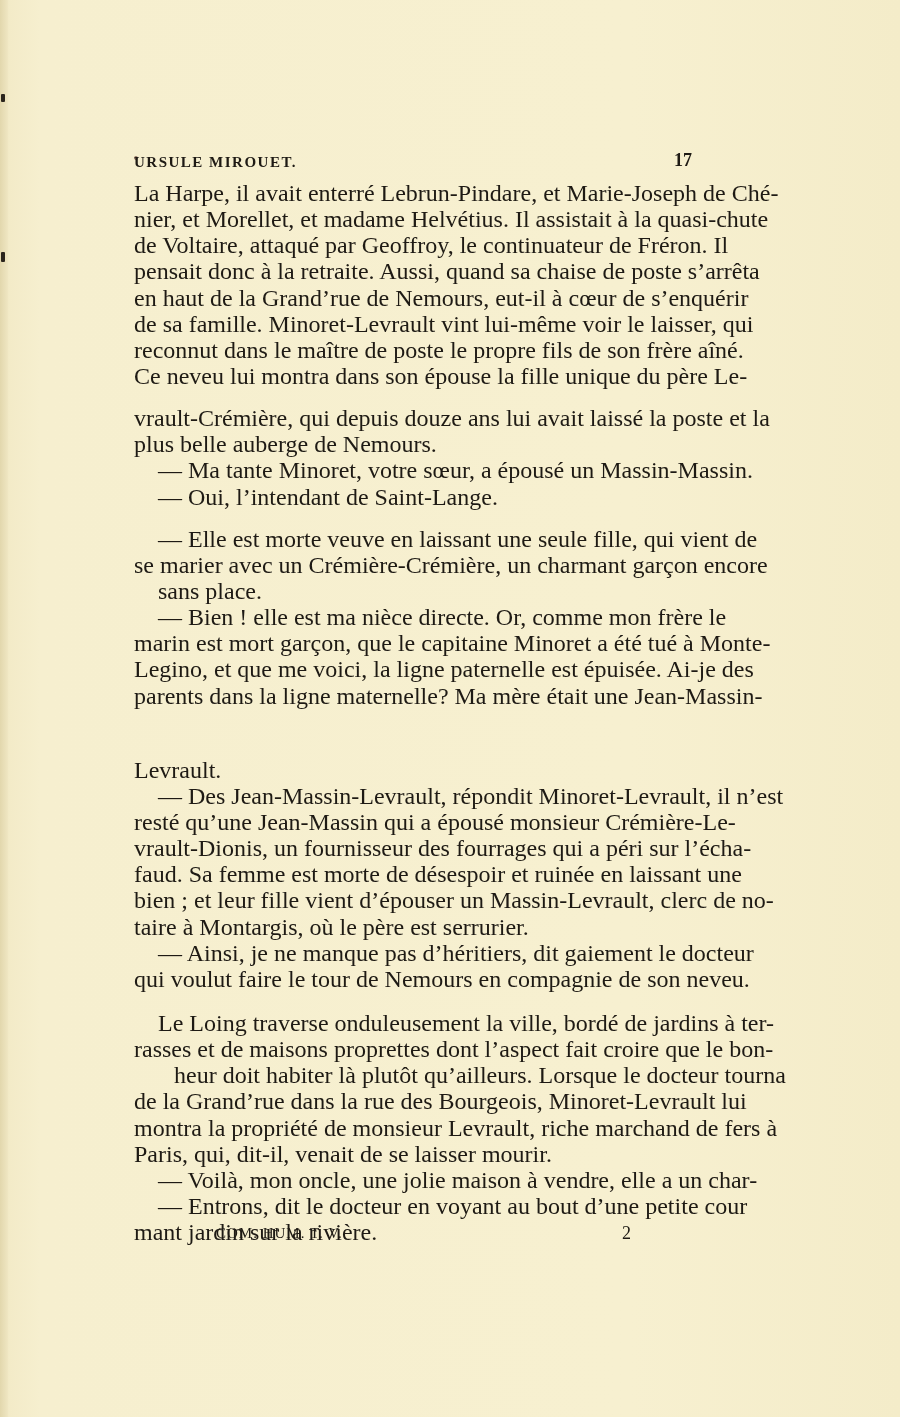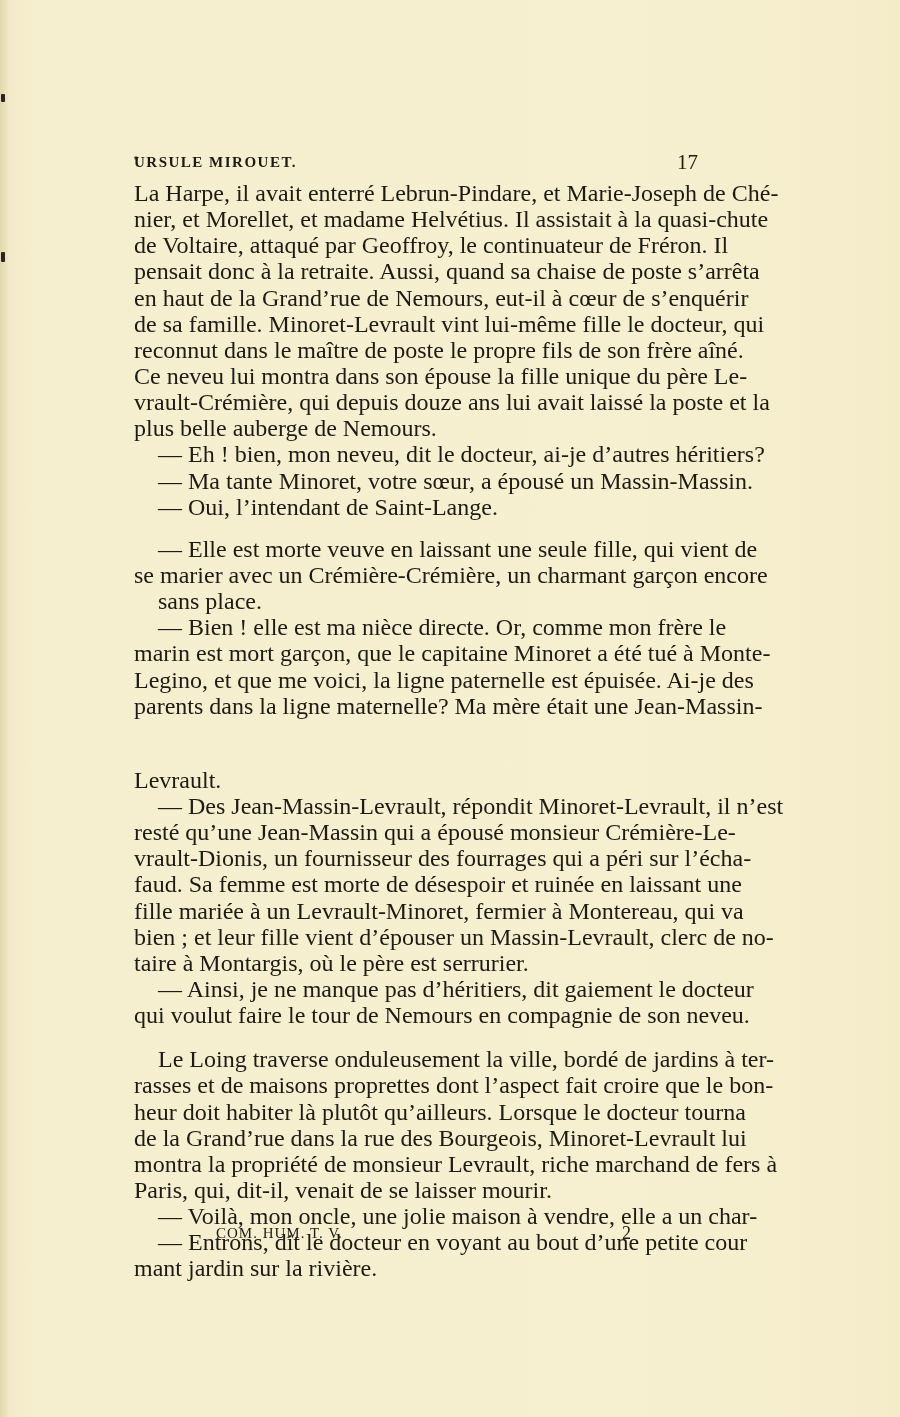--- a/index.html
+++ b/index.html
@@ -27,21 +27,21 @@
   .head-dot {
     position: absolute; left: 0; top: 6px; width: 4px; height: 4px;
     background: #9a7b6a; border-radius: 50%; transform: rotate(30deg);
   }
   .head-title {
     position: absolute; left: 0; right: 0; top: 4px; text-align: left;
     font-size: 15px; letter-spacing: 1.5px; font-weight: bold;
     font-family: "Liberation Serif", serif;
   }
   .head-page {
-    position: absolute; right: 2px; top: 0; font-size: 21px;
+    position: absolute; right: 8px; top: 0; font-size: 18px; font-weight: bold;
   }
   .text-block {
     position: absolute; left: 134px; top: 180px; width: 570px;
     font-size: 24px; line-height: 26.15px;
     font-family: "Liberation Sans Narrow", "Liberation Serif", serif;
     font-stretch: condensed;
   }
   .line {
     display: block; white-space: nowrap; text-align: justify;
     text-align-last: justify; height: 26.15px;
@@ -73,48 +73,46 @@
   <span class="head-title">URSULE MIROUET.</span>
   <span class="head-page">17</span>
 </div>
 
 <div class="text-block" id="text-block">
     <span class="line" style="display: block;">La Harpe, il avait enterré Lebrun-Pindare, et Marie-Joseph de Ché-</span>
     <span class="line" style="display: block;">nier, et Morellet, et madame Helvétius. Il assistait à la quasi-chute</span>
     <span class="line" style="display: block;">de Voltaire, attaqué par Geoffroy, le continuateur de Fréron. Il</span>
     <span class="line" style="display: block;">pensait donc à la retraite. Aussi, quand sa chaise de poste s’arrêta</span>
     <span class="line" style="display: block;">en haut de la Grand’rue de Nemours, eut-il à cœur de s’enquérir</span>
-    <span class="line" style="display: block;">de sa famille. Minoret-Levrault vint lui-même fille le docteur, qui</span>
+    <span class="line" style="display: block;">de sa famille. Minoret-Levrault vint lui-même voir le laisser, qui</span>
     <span class="line" style="display: block;">reconnut dans le maître de poste le propre fils de son frère aîné.</span>
     <span class="line" style="display: block;">Ce neveu lui montra dans son épouse la fille unique du père Le-</span>
-    <span class="line" style="display: block;">vrault-Crémière, qui depuis douze ans lui avait laissé la poste et la</span>
+    <span class="line" style="display: block; margin-top: 16px;">vrault-Crémière, qui depuis douze ans lui avait laissé la poste et la</span>
     <span class="line last" style="display: block;">plus belle auberge de Nemours.</span>
-    <span class="line indent" style="display: block;">— Eh ! bien, mon neveu, dit le docteur, ai-je d’autres héritiers?</span>
     <span class="line indent" style="display: block;">— Ma tante Minoret, votre sœur, a épousé un Massin-Massin.</span>
     <span class="line indent last" style="display: block;">— Oui, l’intendant de Saint-Lange.</span>
     <span class="line indent" style="display: block; margin-top: 16px;">— Elle est morte veuve en laissant une seule fille, qui vient de</span>
     <span class="line" style="display: block;">se marier avec un Crémière-Crémière, un charmant garçon encore</span>
     <span class="line last" style="display: block; margin-left: 24px;">sans place.</span>
     <span class="line indent" style="display: block;">— Bien ! elle est ma nièce directe. Or, comme mon frère le</span>
     <span class="line" style="display: block;">marin est mort garçon, que le capitaine Minoret a été tué à Monte-</span>
     <span class="line" style="display: block;">Legino, et que me voici, la ligne paternelle est épuisée. Ai-je des</span>
     <span class="line" style="display: block;">parents dans la ligne maternelle? Ma mère était une Jean-Massin-</span>
     <span class="line last" style="display: block; margin-top: 48px;">Levrault.</span>
     <span class="line indent" style="display: block;">— Des Jean-Massin-Levrault, répondit Minoret-Levrault, il n’est</span>
     <span class="line" style="display: block;">resté qu’une Jean-Massin qui a épousé monsieur Crémière-Le-</span>
     <span class="line" style="display: block;">vrault-Dionis, un fournisseur des fourrages qui a péri sur l’écha-</span>
     <span class="line" style="display: block;">faud. Sa femme est morte de désespoir et ruinée en laissant une</span>
-    <span class="line" style="display: block;">fille mariée à un Levrault-Minoret, fermier à Montereau, qui va</span>
     <span class="line" style="display: block;">bien ; et leur fille vient d’épouser un Massin-Levrault, clerc de no-</span>
     <span class="line last" style="display: block;">taire à Montargis, où le père est serrurier.</span>
     <span class="line indent" style="display: block;">— Ainsi, je ne manque pas d’héritiers, dit gaiement le docteur</span>
     <span class="line last" style="display: block;">qui voulut faire le tour de Nemours en compagnie de son neveu.</span>
     <span class="line indent" style="display: block; margin-top: 18px;">Le Loing traverse onduleusement la ville, bordé de jardins à ter-</span>
     <span class="line" style="display: block;">rasses et de maisons proprettes dont l’aspect fait croire que le bon-</span>
-    <span class="line" style="display: block;">heur doit habiter là plutôt qu’ailleurs. Lorsque le docteur tourna</span>
+    <span class="line" style="display: block; margin-left: 40px;">heur doit habiter là plutôt qu’ailleurs. Lorsque le docteur tourna</span>
     <span class="line" style="display: block;">de la Grand’rue dans la rue des Bourgeois, Minoret-Levrault lui</span>
     <span class="line" style="display: block;">montra la propriété de monsieur Levrault, riche marchand de fers à</span>
     <span class="line last" style="display: block;">Paris, qui, dit-il, venait de se laisser mourir.</span>
     <span class="line indent" style="display: block;">— Voilà, mon oncle, une jolie maison à vendre, elle a un char-</span>
     <span class="line indent" style="display: block;">— Entrons, dit le docteur en voyant au bout d’une petite cour</span>
     <span class="line last" style="display: block;">mant jardin sur la rivière.</span>
   </div>
 
 <div class="footer">
   <span class="footer-sig">COM. HUM. T. V.</span>

